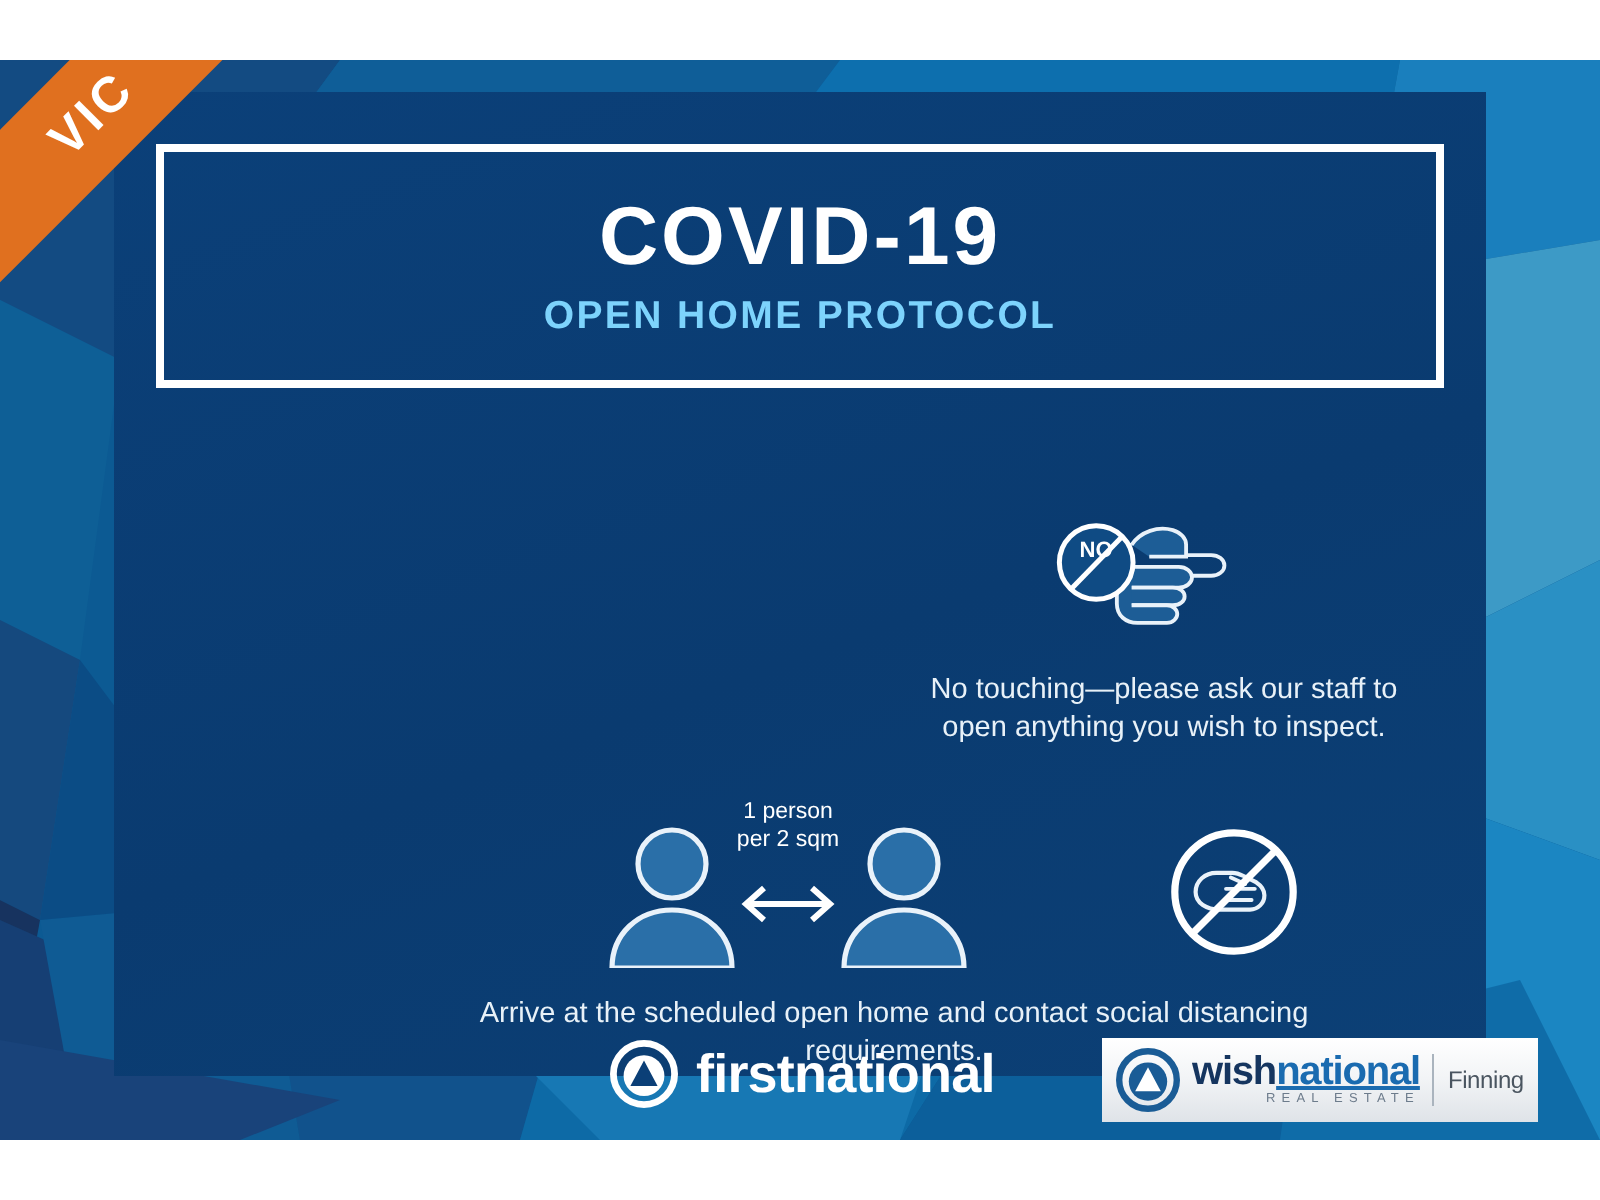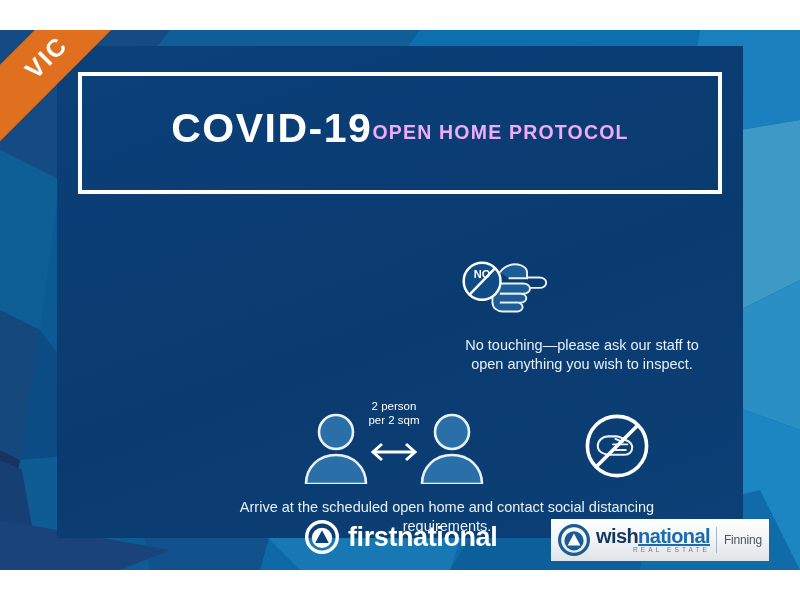--- a/index.html
+++ b/index.html
@@ -8,32 +8,32 @@
   #poster{position:absolute;left:0;top:30px;width:800px;height:540px;overflow:hidden;background:#0a4c86;}
   #polybg{position:absolute;inset:0;}
   #polybg svg{display:block;width:800px;height:540px;}
 
   
   #panel{position:absolute;left:57px;top:16px;width:686px;height:492px;background:#0b3f77;}
   #panelTint{position:absolute;inset:0;background:linear-gradient(160deg,#0b4079 0%,#0a3b70 55%,#0c4076 100%);}
 
   
   #titleframe{position:absolute;left:21px;top:26px;width:644px;height:122px;border:4px solid #ffffff;box-sizing:border-box;
-    display:flex;flex-direction:row;align-items:center;justify-content:center;}
+    display:flex;flex-direction:column;align-items:center;justify-content:center;}
   #t1{color:#fff;font-size:41px;font-weight:bold;letter-spacing:1.5px;line-height:1;margin-bottom:10px;}
-  #t2{color:#f0abfc;font-size:19.5px;font-weight:bold;letter-spacing:1.2px;line-height:1;}
+  #t2{color:#7dd3fc;font-size:19.5px;font-weight:bold;letter-spacing:1.2px;line-height:1;}
 
   .cap{color:#e8f1f8;font-size:14.5px;line-height:1.32;text-align:center;}
 
   
   #item1{position:absolute;left:140px;top:208px;width:220px;}
   #item2{position:absolute;left:400px;top:208px;width:250px;}
   #item3{position:absolute;left:180px;top:360px;width:420px;}
 
-  .iconrow{display:flex;align-items:center;}
+  .iconrow{display:flex;justify-content:center;align-items:center;}
   .cap-b{margin-top:12px;}
 
   
   #distgfx{position:relative;width:200px;height:78px;margin:0 auto;}
   #distlbl{position:absolute;left:50%;top:-6px;transform:translateX(-50%);color:#ffffff;font-size:11.5px;
     line-height:1.2;text-align:center;white-space:nowrap;}
 
   #row3{display:flex;align-items:flex-start;justify-content:center;gap:26px;}
 
   
@@ -125,21 +125,21 @@
               <circle cx="158" cy="26" r="17" fill="#2a6fa8" stroke="#e9f2fa" stroke-width="2.6"></circle>
               <path d="M128 78c0-17 13-29 30-29s30 12 30 29z" fill="#2a6fa8" stroke="#e9f2fa" stroke-width="2.6"></path>
             </g>
             <g fill="none" stroke="#ffffff" stroke-width="3">
               <line x1="80" y1="46" x2="120" y2="46"></line>
               <polyline points="88,38 79,46 88,54"></polyline>
               <polyline points="112,38 121,46 112,54"></polyline>
             </g>
           </svg>
           <div id="distlbl">
-            <span>2 person</span><br>
+            <span>1 person</span><br>
             <span>per 2 sqm</span>
           </div>
         </div>
 
         <svg width="80" height="80" viewBox="0 0 100 100">
           <circle cx="50" cy="50" r="37" fill="none" stroke="#ffffff" stroke-width="4.5"></circle>
           <path d="M26 50c0-7 6-12 13-12h10c3 0 5 1 7 2l8 4c3 2 5 5 5 8 0 5-4 9-9 9H41c-8 0-15-4-15-11z" fill="none" stroke="#e9f2fa" stroke-width="2.6"></path>
           <path d="M48 41l9 4M45 48h18M45 55h16" stroke="#e9f2fa" stroke-width="2.4" fill="none" stroke-linecap="round"></path>
           <line x1="25" y1="75" x2="75" y2="25" stroke="#ffffff" stroke-width="4.5"></line>
         </svg>

